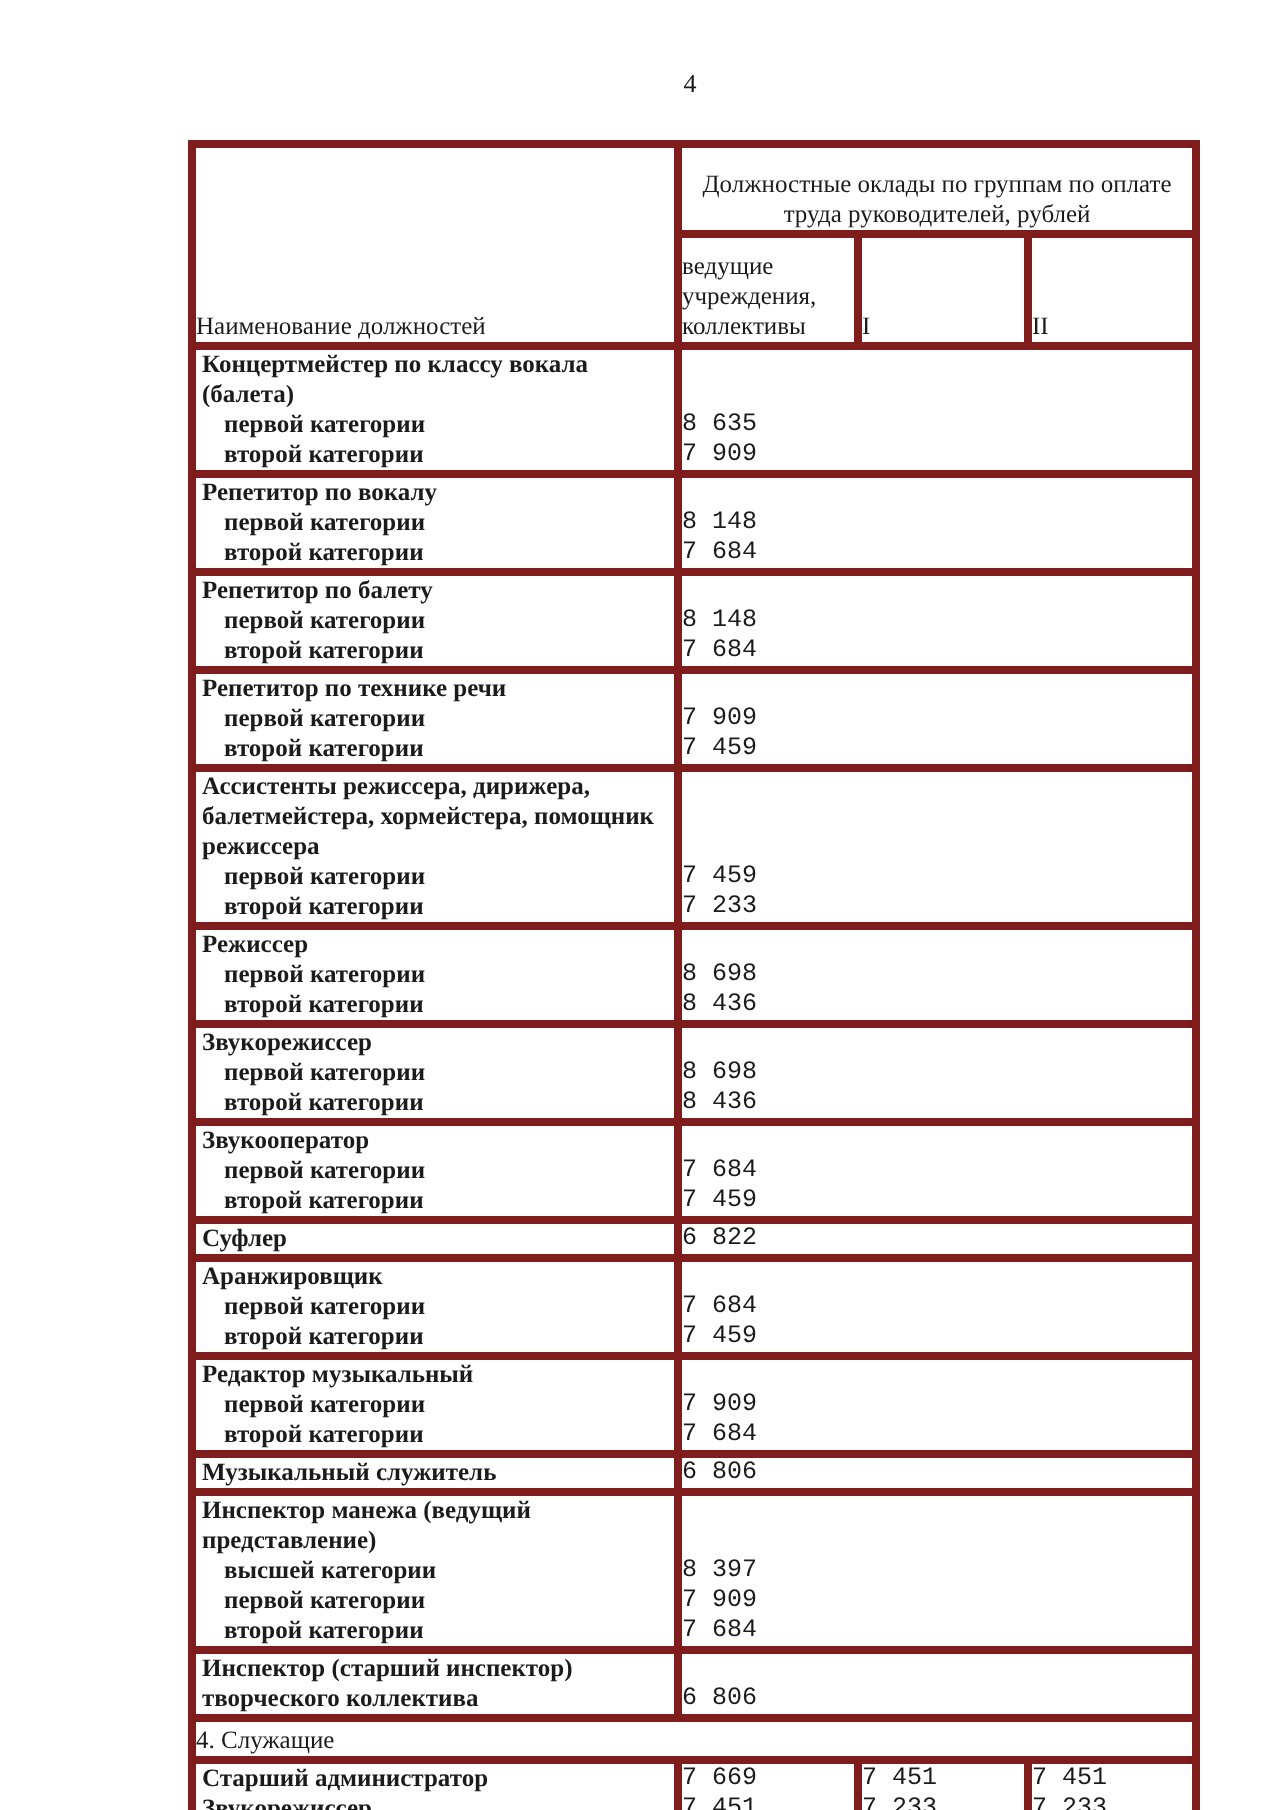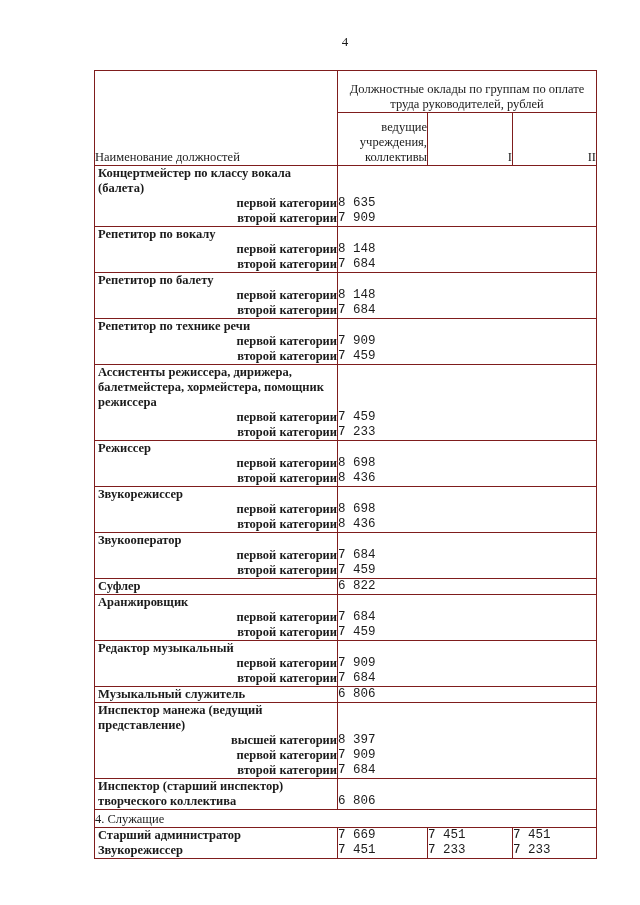--- a/index.html
+++ b/index.html
@@ -29,21 +29,21 @@
     left: 94px;
     top: 70px;
     width: 502px;
     border-collapse: collapse;
     table-layout: fixed;
     font-size: 12.5px;
     line-height: 15px;
     color: #1b1b1b;
   }
   table.salary td {
-    border: 1px solid #7f1d1d;
+    border: 4px solid #7f1d1d;
     padding: 0;
     vertical-align: bottom;
     overflow: hidden;
     margin-top: 23px;
   }
   col.c1 { width: 243px; }
   col.c2 { width: 90px; }
   col.c3 { width: 85px; }
   col.c4 { width: 84px; }
 
@@ -53,27 +53,27 @@
     padding: 2px;
   }
   td.h-top {
     height: 41px;
     text-align: center;
     vertical-align: middle;
     padding: 1px 4px;
   }
   td.h-sub {
     height: 52px;
-    text-align: right;
+    text-align: left;
     vertical-align: middle;
     padding: 1px 4px;
   }
 
   .title-line { padding-left: 3px; padding-right: 2px; }
-  .cat-line   { padding-left: 14px; text-align: right; }
+  .cat-line   { padding-left: 14px; }
   .val-line   { text-align: left; font-family: Liberation Mono, monospace; }
   td.name-cell { padding-top: 1px; padding-bottom: 1px; font-weight: bold; }
   td.val-cell  { padding-top: 1px; padding-bottom: 1px; }
   td.sec-cell {
     text-align: left;
     height: 17px;
     vertical-align: middle;
   }
 </style>
 </head>

